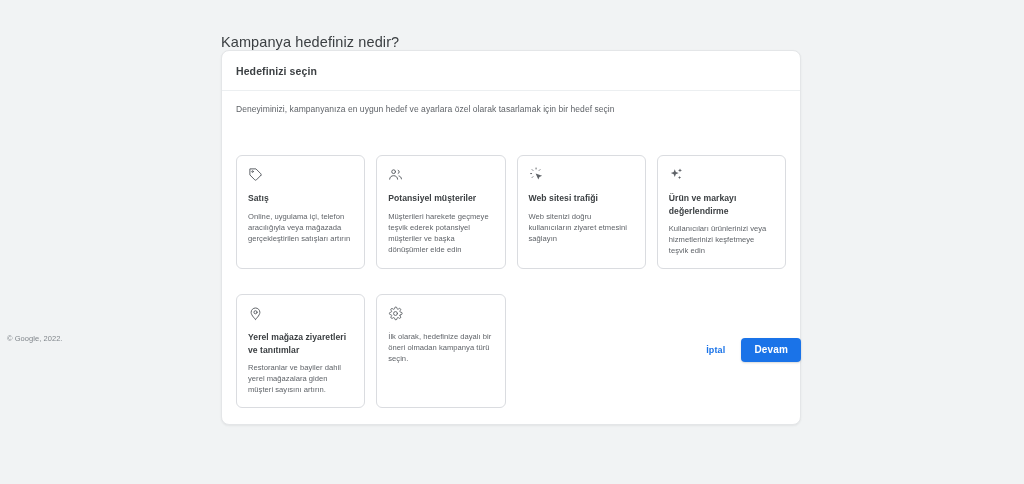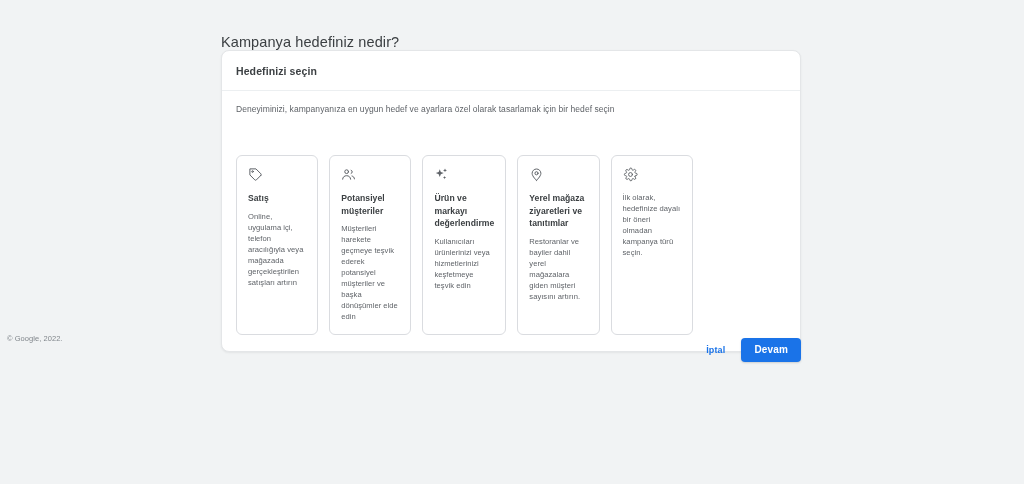--- a/index.html
+++ b/index.html
@@ -69,22 +69,22 @@
     font-size: 8.5px;
     color: #5f6368;
     line-height: 12px;
     letter-spacing: 0.05px;
     margin: 0 0 12px 0;
   }
 
   
   .goal-grid {
     display: grid;
-    grid-template-columns: repeat(6, 1fr);
-    gap: 11px 11px;
+    grid-template-columns: repeat(4, 1fr);
+    gap: 25px 11px;
     margin-top: 40px;
   }
 
   .goal-card {
     background: #ffffff;
     border: 1px solid #dadce0;
     border-radius: 6px;
     padding: 11px 11px 12px 11px;
     min-height: 104px;
     cursor: pointer;
@@ -207,20 +207,30 @@
               <circle cx="9" cy="7.5" r="3"></circle>
               <path d="M2.6 19.5c0-3.3 2.9-5.6 6.4-5.6s6.4 2.3 6.4 5.6"></path>
               <path d="M16.2 5.2a2.8 2.8 0 0 1 0 5.2"></path>
               <path d="M17.6 14.4c2.3.6 3.9 2.3 3.9 4.6"></path>
             </svg>
           </span>
           <div class="goal-title">Potansiyel müşteriler</div>
           <div class="goal-desc">Müşterileri harekete geçmeye teşvik ederek potansiyel müşteriler ve başka dönüşümler elde edin</div>
         </div>
 
+        <div class="goal-card">
+          <span class="goal-icon">
+            <svg viewBox="0 0 24 24" fill="none" stroke="currentColor" stroke-width="1.6" stroke-linecap="round" stroke-linejoin="round">
+              <path d="M11.3 3.2V1.6M6.2 5.4 5.1 4.3M4.2 10.5H2.6M6.2 15.6l-1.1 1.1M16.4 5.4l1.1-1.1"></path>
+              <path d="M10.6 10.2 21 14l-4.3 1.8L14.9 20z" fill="currentColor" stroke="none"></path>
+            </svg>
+          </span>
+          <div class="goal-title">Web sitesi trafiği</div>
+          <div class="goal-desc">Web sitenizi doğru kullanıcıların ziyaret etmesini sağlayın</div>
+        </div>
 
         <div class="goal-card">
           <span class="goal-icon">
             <svg viewBox="0 0 24 24" fill="currentColor" stroke="none">
               <path d="M9.2 3.4 10.9 8l4.6 1.7-4.6 1.7-1.7 4.6-1.7-4.6L2.9 9.7 7.5 8z"></path>
               <path d="M17.6 2.2l.85 2.3 2.3.85-2.3.85-.85 2.3-.85-2.3-2.3-.85 2.3-.85z"></path>
               <path d="M16.9 14.2l.7 1.9 1.9.7-1.9.7-.7 1.9-.7-1.9-1.9-.7 1.9-.7z"></path>
             </svg>
           </span>
           <div class="goal-title">Ürün ve markayı değerlendirme</div>

